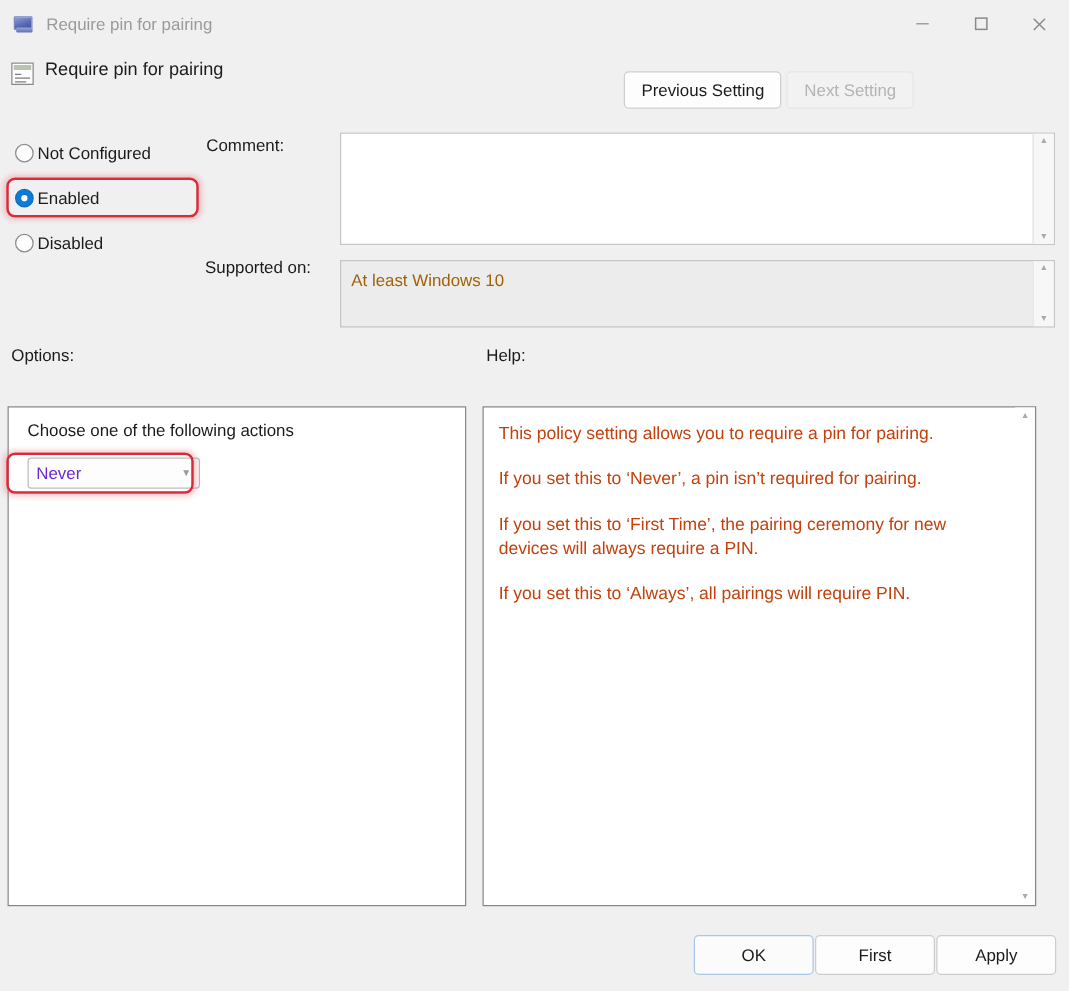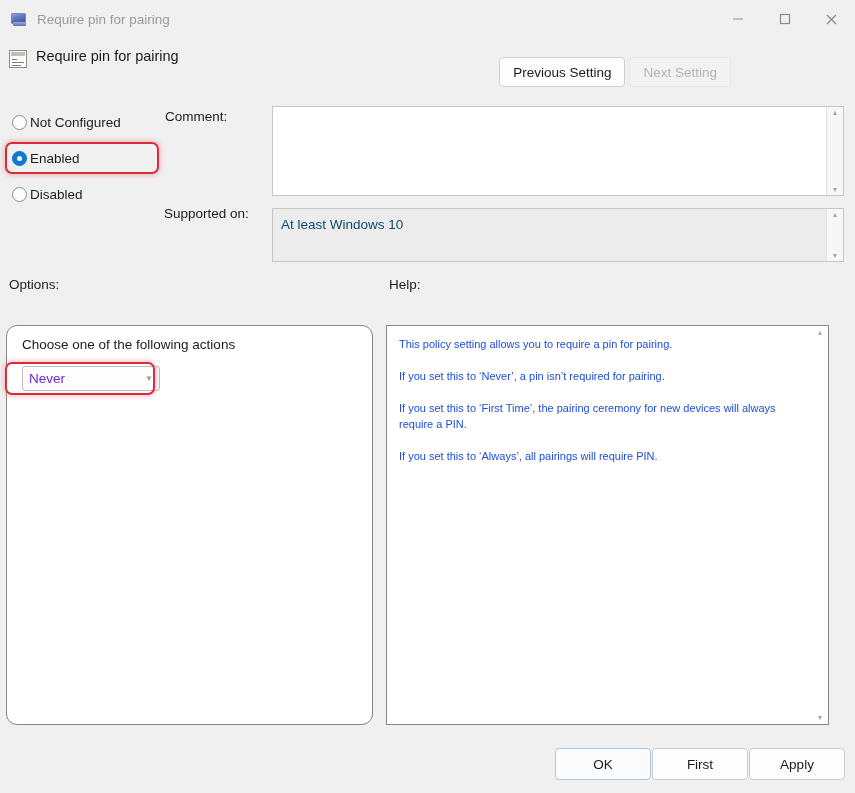--- a/index.html
+++ b/index.html
@@ -206,21 +206,21 @@
   }
   #supported-box {
     left: 272px; top: 208px;
     width: 572px; height: 54px;
     background: #ececec;
   }
   .box-text {
     flex: 1;
     padding: 7px 8px;
     font-size: 13.5px;
-    color: #0c4a6e;
+    color: #a16207;
     overflow: hidden;
     line-height: 1.4;
   }
   .vscroll {
     width: 17px;
     background: #f7f7f7;
     border-left: 1px solid #e2e2e2;
     display: flex;
     flex-direction: column;
     justify-content: space-between;
@@ -242,21 +242,21 @@
 
   .panel {
     position: absolute;
     border: 1px solid #868686;
     background: #ffffff;
     box-sizing: border-box;
     display: flex;
   }
   #options-panel {
     left: 6px; top: 325px;
-    width: 367px; height: 400px; border-radius: 11px;
+    width: 367px; height: 400px;
   }
   #help-panel {
     left: 386px; top: 325px;
     width: 443px; height: 400px;
   }
   .panel-inner {
     flex: 1;
     padding: 11px 12px;
     overflow: hidden;
   }
@@ -295,22 +295,22 @@
     white-space: nowrap;
     overflow: hidden;
   }
   .combo-chevron {
     font-size: 8px;
     color: #9a9a9a;
     line-height: 1;
   }
 
   .help-p {
-    font-size: 11px;
-    color: #1d4ed8;
+    font-size: 14px;
+    color: #c2410c;
     line-height: 1.38;
     margin: 0 4px 17px 0;
   }
 
   
   .footer {
     position: absolute;
     right: 10px; bottom: 13px;
     display: flex;
     gap: 1px;

